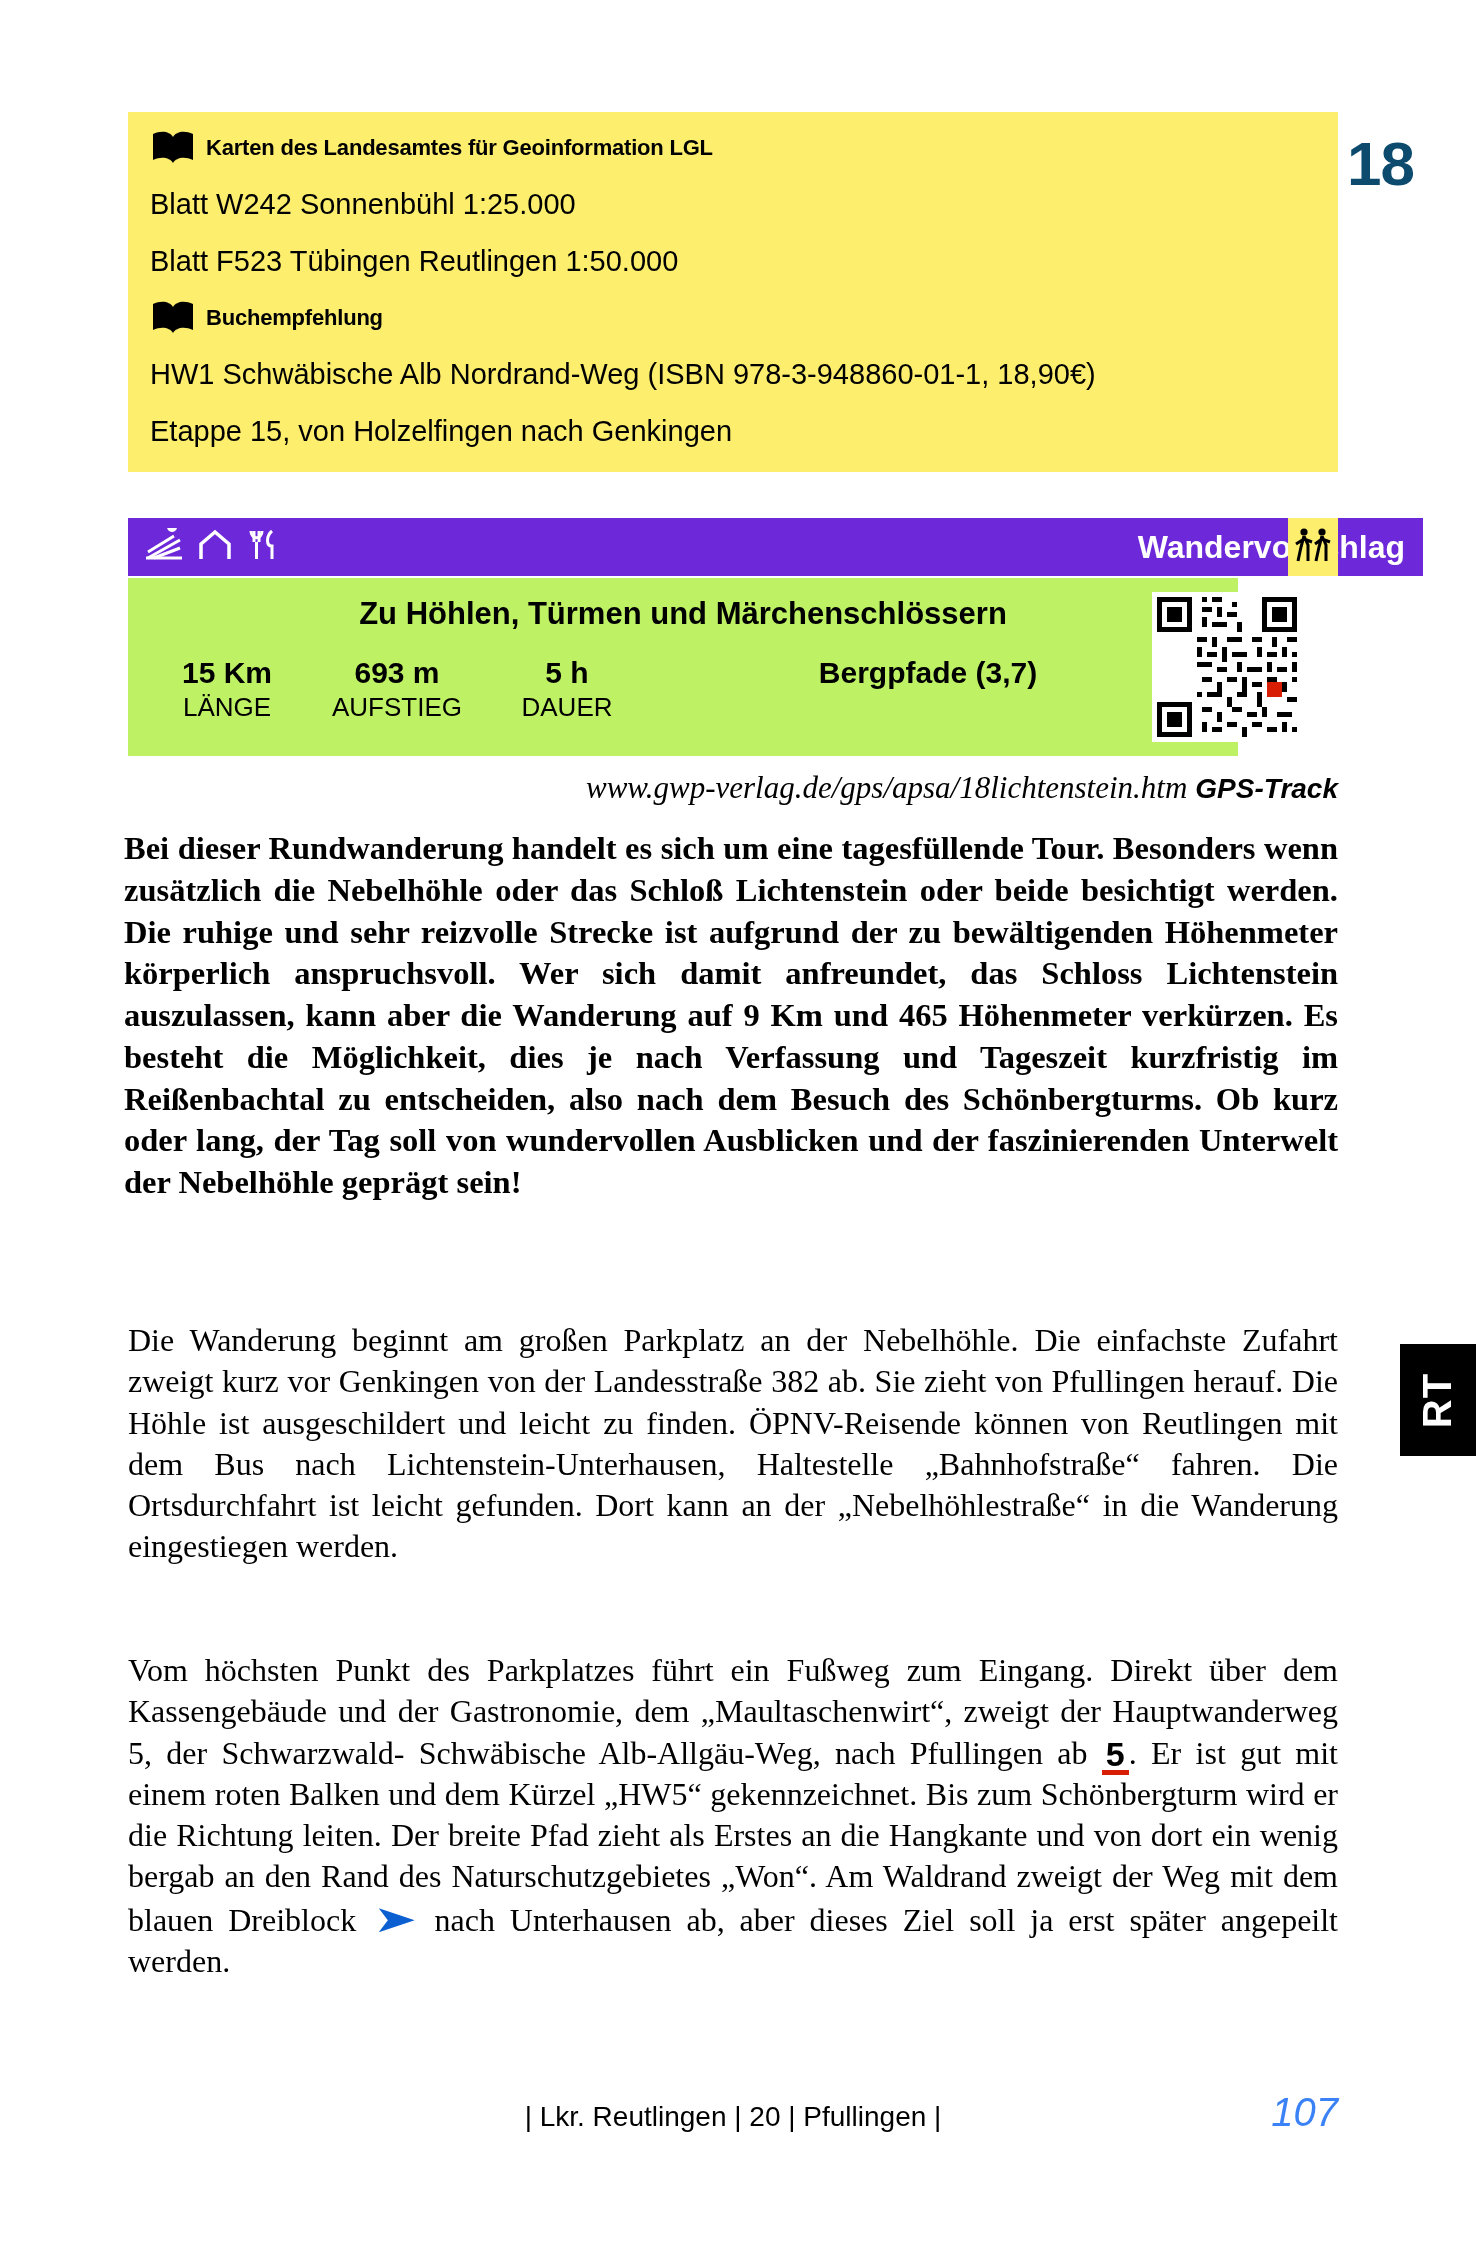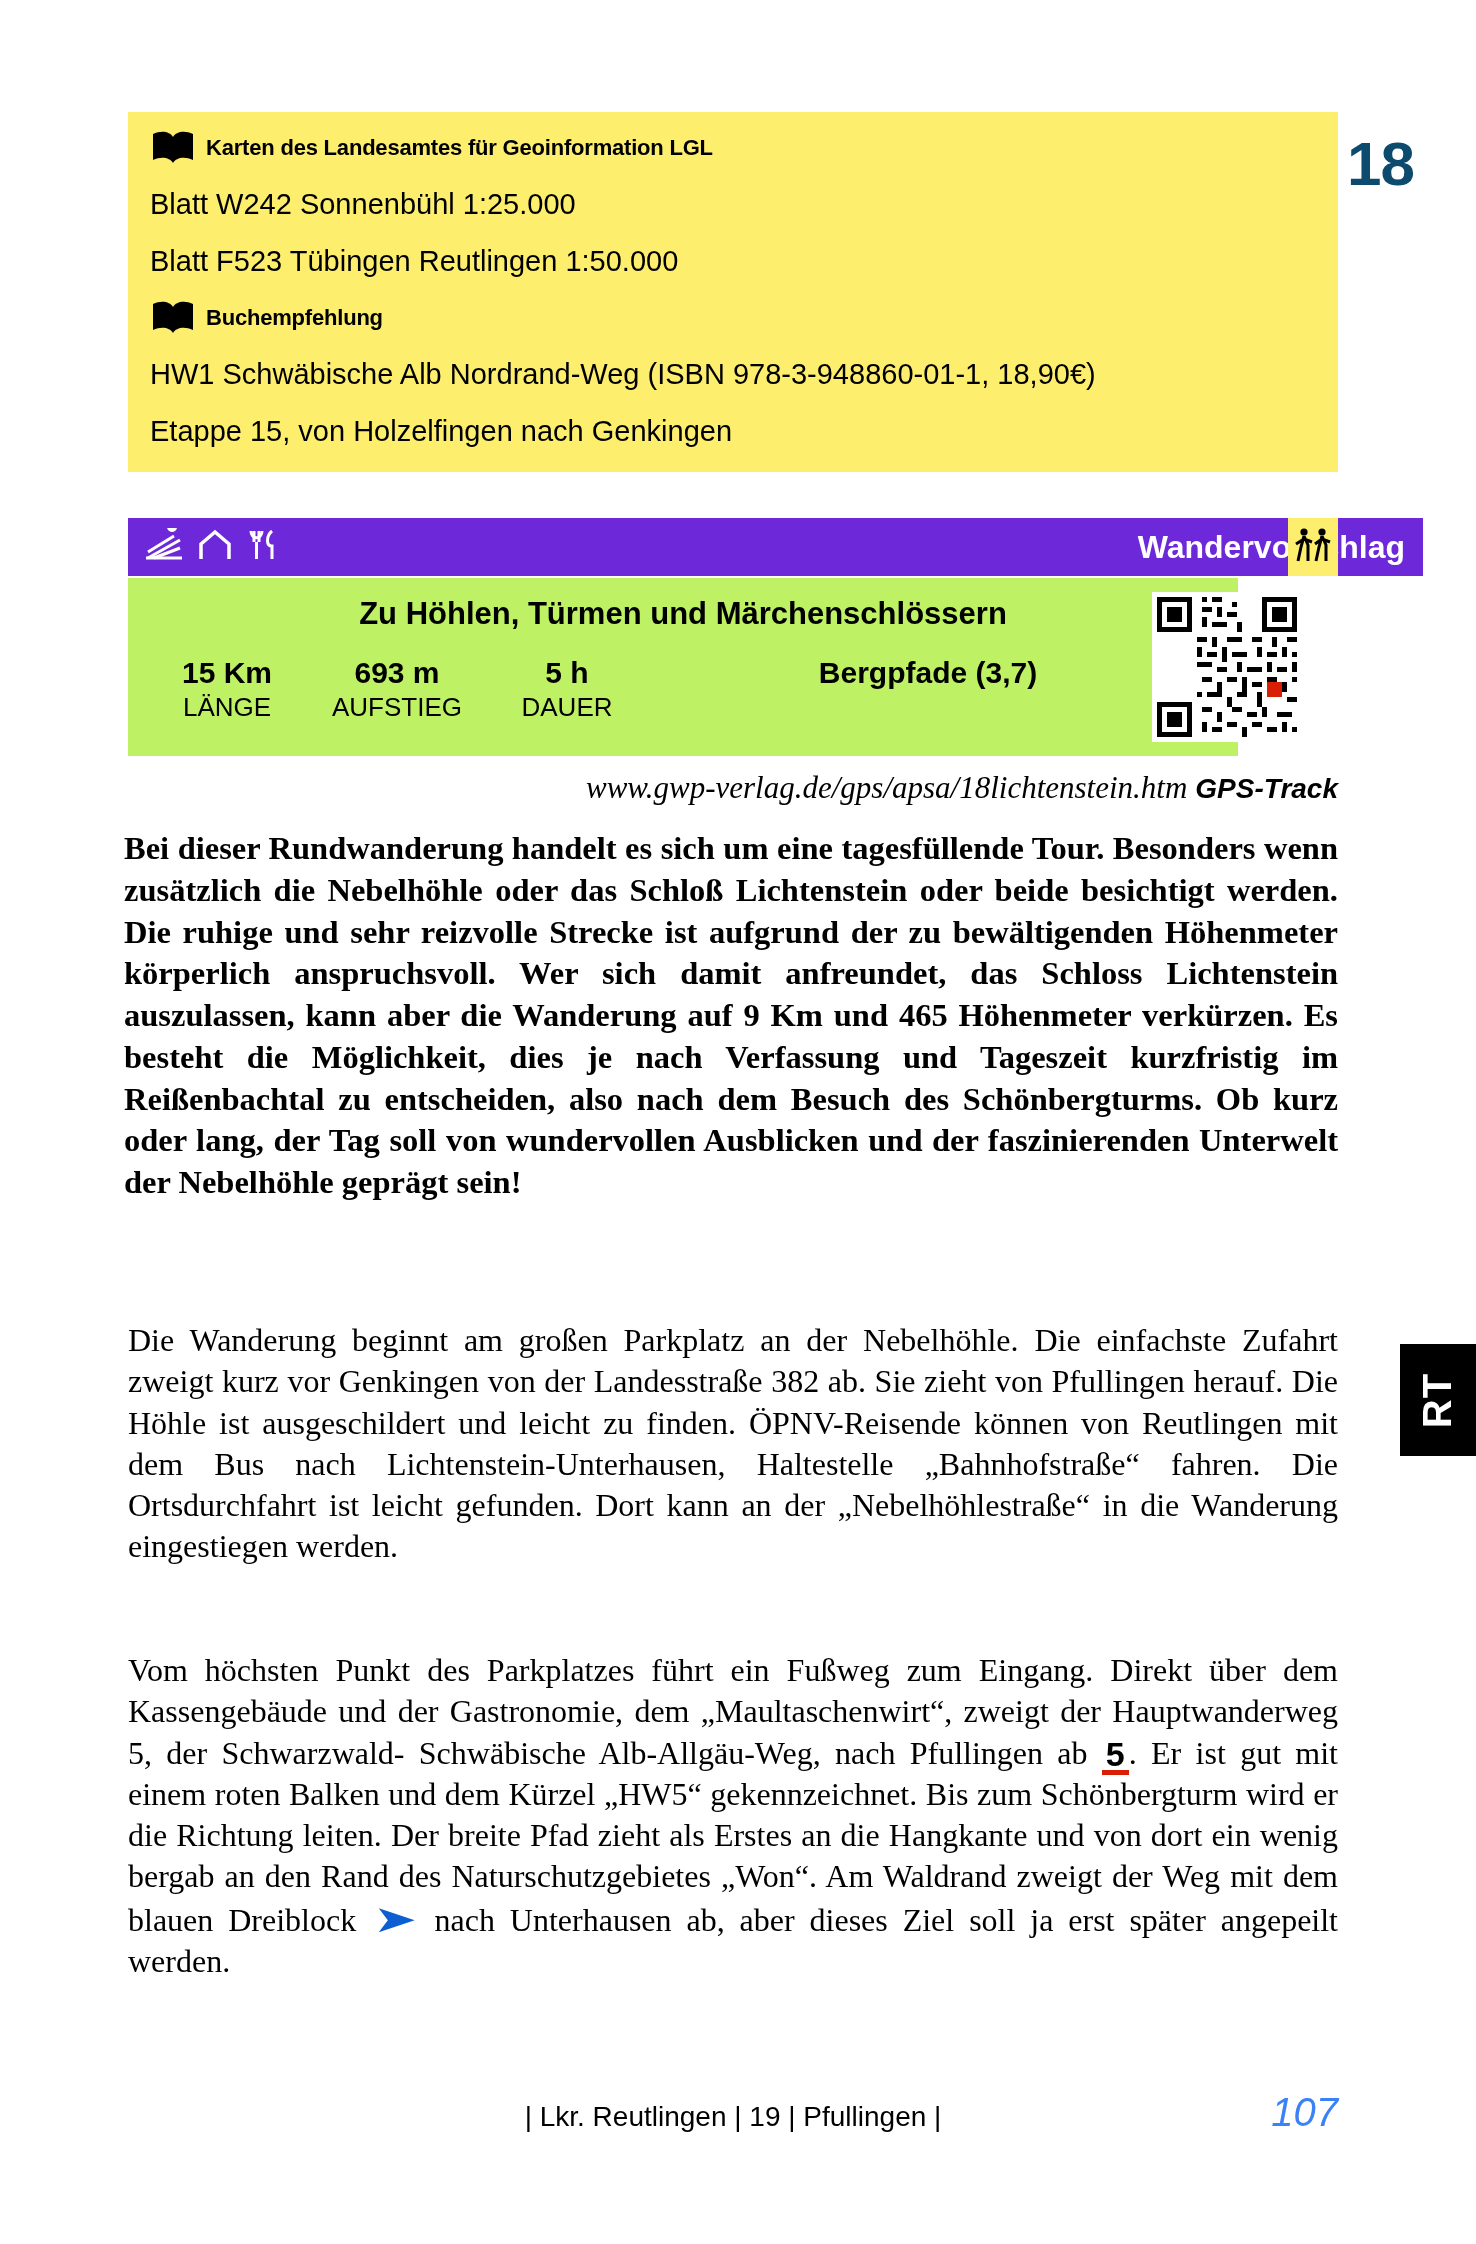--- a/index.html
+++ b/index.html
@@ -458,17 +458,17 @@
 
   <div class="para" id="para2">
     <span>Vom höchsten Punkt des Parkplatzes führt ein Fußweg zum Eingang. Direkt über dem Kassengebäude und der Gastronomie, dem „Maultaschenwirt“, zweigt der Hauptwanderweg 5, der Schwarzwald- Schwäbische Alb-Allgäu-Weg, nach Pfullingen ab </span><span class="marker-5">5</span><span>. Er ist gut mit einem roten Balken und dem Kürzel „HW5“ gekennzeichnet. Bis zum Schönbergturm wird er die Richtung leiten. Der breite Pfad zieht als Erstes an die Hangkante und von dort ein wenig bergab an den Rand des Naturschutzgebietes „Won“. Am Waldrand zweigt der Weg mit dem blauen Dreiblock </span><span class="blue-triangle">➤</span><span> nach Unterhausen ab, aber dieses Ziel soll ja erst später angepeilt werden.</span>
   </div>
 
   <div class="rt-tab">
     <span>RT</span>
   </div>
 
   <div class="footer">
-    <div class="footer-center">| Lkr. Reutlingen | 19 | Pfullingen |</div>
+    <div class="footer-center">| Lkr. Reutlingen | 20 | Pfullingen |</div>
     <div class="footer-page">107</div>
   </div>
 
 </div>
 
 </body></html>

